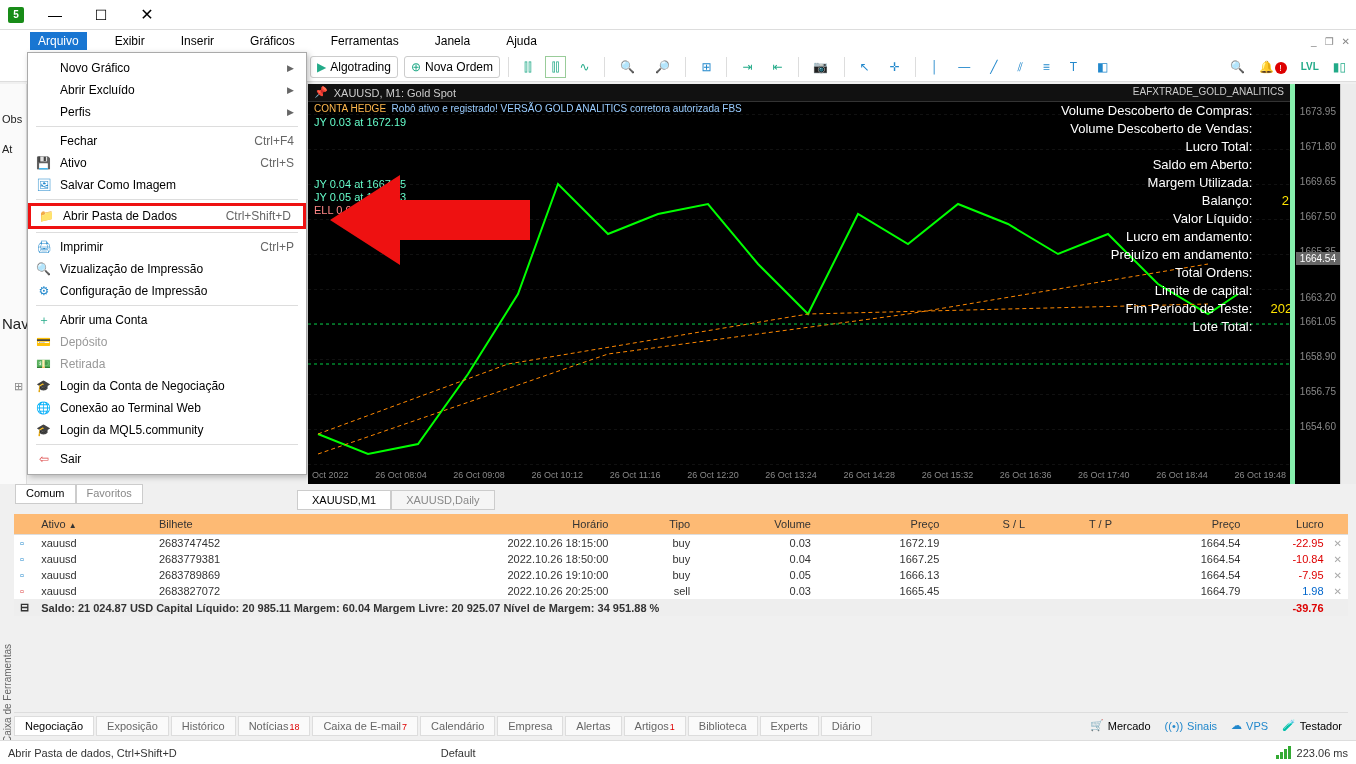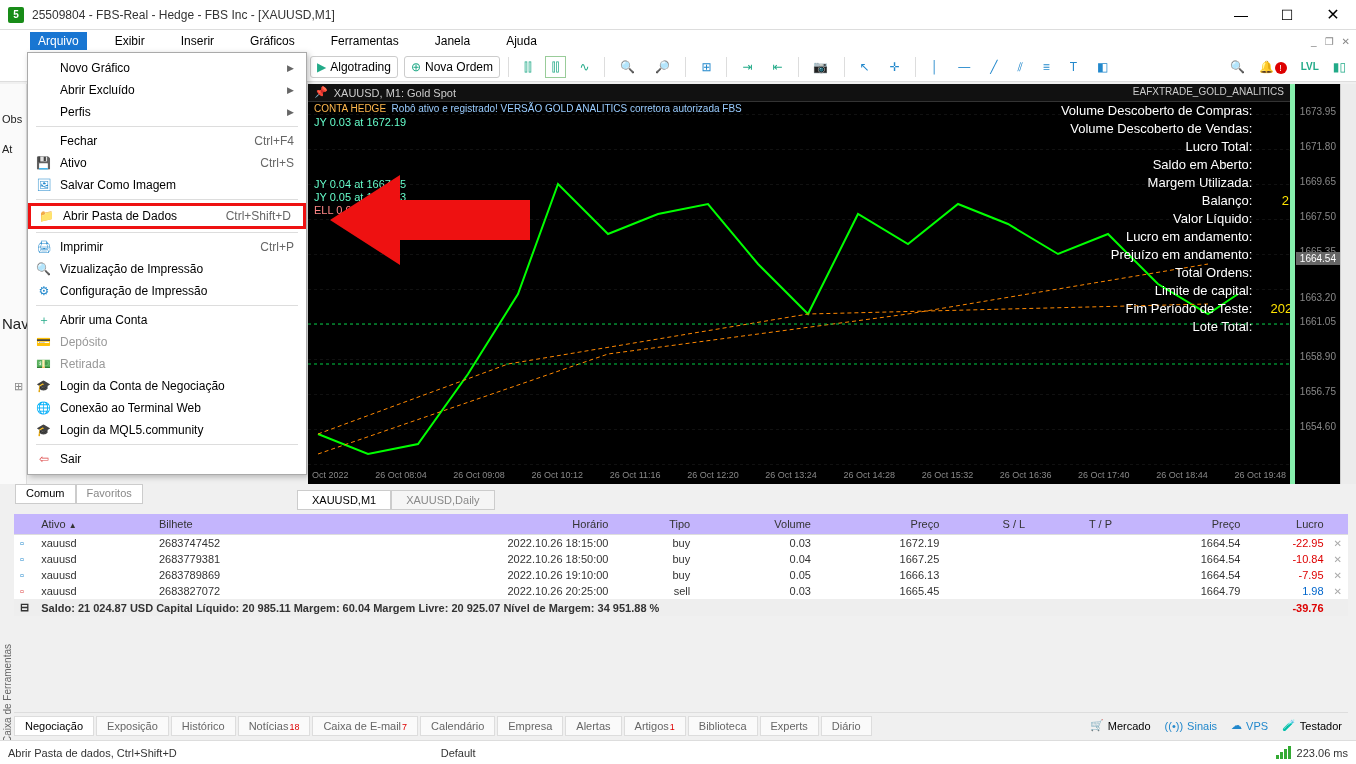--- a/index.html
+++ b/index.html
@@ -69,21 +69,21 @@
 .chart .ea-name { position:absolute; right:56px; top:2px; font-size:10px; color:#ccc; }
 .chart-scroll { width:16px; background:#ececec; border-left:1px solid #ccc; }
 
 .chart-tabs { position:absolute; left:297px; top:490px; height:20px; display:flex; font-size:11px; }
 .chart-tabs .tab { padding:3px 14px; border:1px solid #ccc; background:#fff; }
 .chart-tabs .tab.inactive { color:#888; background:#f5f5f5; }
 
 
 .trades { position:absolute; left:14px; top:514px; right:8px; font-size:11px; background:#fff; }
 .trades table { width:100%; border-collapse:collapse; }
-.trades th { text-align:left; font-weight:normal; color:#333; border-bottom:1px solid #ddd; padding:4px 6px; background:#c4b5fd;}
+.trades th { text-align:left; font-weight:normal; color:#333; border-bottom:1px solid #ddd; padding:4px 6px; background:#fdba74;}
 .trades th.r, .trades td.r { text-align:right; }
 .trades td { padding:2px 6px; color:#333; }
 .trades td.neg { color:#d00; }
 .trades td.pos { color:#06c; }
 .trades .close-x { color:#aaa; font-size:10px; padding-left:4px;}
 .trades .summary td { background:#eee; font-weight:bold; }
 .sort-arrow { font-size:8px; }
 
 
 .bottom-tabs { position:absolute; left:14px; right:8px; bottom:28px; height:24px; display:flex; align-items:center; font-size:11px; border-top:1px solid #ddd; padding-top:2px;}
@@ -105,21 +105,20 @@
 .toolbox-label { position:absolute; left:0; top:640px; writing-mode:vertical-rl; transform:rotate(180deg); font-size:10px; color:#666; padding:4px 2px;}
 
 
 .tree-ico { font-size:10px; color:#888;}
 </style>
 </head>
 <body>
 
 <div class="titlebar">
   <span class="app-icon">5</span>
-  <span class="title">25509804 - FBS-Real - Hedge - FBS Inc - [XAUUSD,M1]</span>
   <div class="winbtns">
     <div class="winbtn">—</div>
     <div class="winbtn">☐</div>
     <div class="winbtn">✕</div>
   </div>
 </div>
 
 <div class="menubar">
   <span class="mitem active">Arquivo</span>
   <span class="mitem">Exibir</span>

